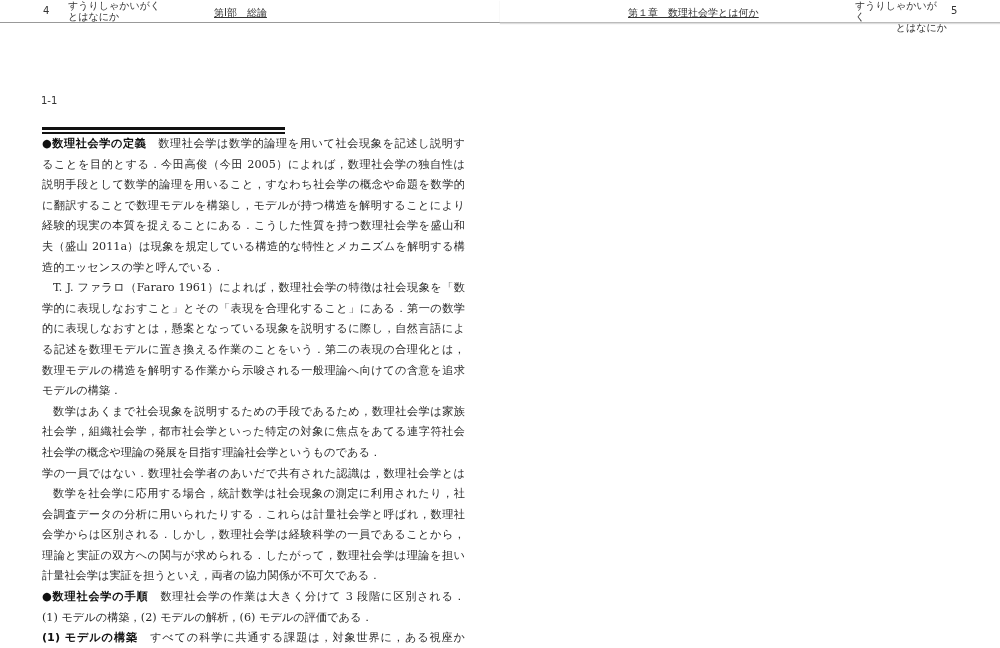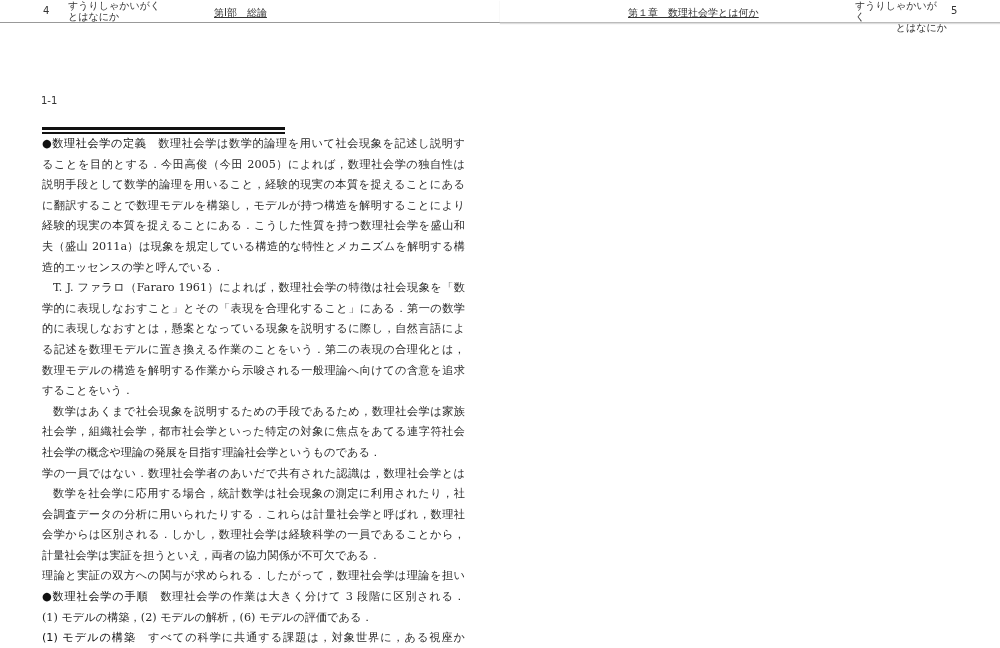--- a/index.html
+++ b/index.html
@@ -15,21 +15,21 @@
   .section-num { position:absolute; left:41px; top:51px; font-family:"DejaVu Sans", sans-serif; font-size:10px; color:#333;margin-top:44px; }
   .title { position:absolute; left:42px; top:72px; font-family:"DejaVu Sans", sans-serif; font-weight:bold; font-size:22px; color:#111; letter-spacing:0.5px; }
   .rule { position:absolute; left:42px; top:127px; width:243px; height:7px; }
   .rule .t { position:absolute; left:0; top:0; width:100%; height:3px; background:#111; }
   .rule .b { position:absolute; left:0; top:5px; width:100%; height:1.5px; background:#111; }
   .body { position:absolute; font-size:11.2px; line-height:20.6px; color:#2a2a2a; }
   .page.left .body { left:42px; top:134px; width:423px; }
   .ln { white-space:nowrap; overflow:hidden; height:20.6px; text-align:justify; text-align-last:justify; }
   .ln.last { text-align-last:left; }
   .ln.ind { padding-left:11px; }
-  .hd { font-family:"DejaVu Sans", sans-serif; font-weight:normal; color:#111; }
+  .hd { font-family:"DejaVu Sans", sans-serif; font-weight:bold; color:#111; }
 </style>
 </head>
 <body>
 
 <div class="page left">
   <div class="header">
     <span class="hnum" style="left:43px;">4</span>
     <span class="hkana" style="left:68px;">
       <span style="display:block">すうりしゃかいがく</span>
       <span style="display:block">とはなにか</span>
@@ -39,40 +39,40 @@
 
   <div class="section-num">1-1</div>
   <div class="rule">
       <div class="t"></div>
       <div class="b"></div>
     </div>
 
   <div class="body" id="left-body">
       <div class="ln"><span class="hd">●数理社会学の定義</span><span>　数理社会学は数学的論理を用いて社会現象を記述し説明す</span></div>
       <div class="ln"><span>ることを目的とする．今田高俊（今田 2005）によれば，数理社会学の独自性は</span></div>
-      <div class="ln"><span>説明手段として数学的論理を用いること，経験的現実の本質を捉えることにある</span></div>
+      <div class="ln"><span>説明手段として数学的論理を用いること，すなわち社会学の概念や命題を数学的</span></div>
       <div class="ln"><span>に翻訳することで数理モデルを構築し，モデルが持つ構造を解明することにより</span></div>
       <div class="ln"><span>経験的現実の本質を捉えることにある．こうした性質を持つ数理社会学を盛山和</span></div>
       <div class="ln"><span>夫（盛山 2011a）は現象を規定している構造的な特性とメカニズムを解明する構</span></div>
       <div class="ln last"><span>造的エッセンスの学と呼んでいる．</span></div>
       <div class="ln ind"><span>T. J. ファラロ（Fararo 1961）によれば，数理社会学の特徴は社会現象を「数</span></div>
       <div class="ln"><span>学的に表現しなおすこと」とその「表現を合理化すること」にある．第一の数学</span></div>
       <div class="ln"><span>的に表現しなおすとは，懸案となっている現象を説明するに際し，自然言語によ</span></div>
       <div class="ln"><span>る記述を数理モデルに置き換える作業のことをいう．第二の表現の合理化とは，</span></div>
       <div class="ln"><span>数理モデルの構造を解明する作業から示唆される一般理論へ向けての含意を追求</span></div>
-      <div class="ln last"><span>することをいう．</span></div>
+      <div class="ln last"><span>モデルの構築．</span></div>
       <div class="ln ind"><span>数学はあくまで社会現象を説明するための手段であるため，数理社会学は家族</span></div>
       <div class="ln"><span>社会学，組織社会学，都市社会学といった特定の対象に焦点をあてる連字符社会</span></div>
       <div class="ln last"><span>社会学の概念や理論の発展を目指す理論社会学というものである．</span></div>
       <div class="ln"><span>学の一員ではない．数理社会学者のあいだで共有された認識は，数理社会学とは</span></div>
       <div class="ln ind"><span>数学を社会学に応用する場合，統計数学は社会現象の測定に利用されたり，社</span></div>
       <div class="ln"><span>会調査データの分析に用いられたりする．これらは計量社会学と呼ばれ，数理社</span></div>
       <div class="ln"><span>会学からは区別される．しかし，数理社会学は経験科学の一員であることから，</span></div>
+      <div class="ln"><span>理論と実証の双方への関与が求められる．したがって，数理社会学は理論を担い</span></div>
       <div class="ln last"><span>計量社会学は実証を担うといえ，両者の協力関係が不可欠である．</span></div>
-      <div class="ln"><span>理論と実証の双方への関与が求められる．したがって，数理社会学は理論を担い</span></div>
       <div class="ln"><span class="hd">●数理社会学の手順</span><span>　数理社会学の作業は大きく分けて 3 段階に区別される．</span></div>
       <div class="ln last"><span>(1) モデルの構築，(2) モデルの解析，(6) モデルの評価である．</span></div>
       <div class="ln"><span class="hd">(1) モデルの構築</span><span>　すべての科学に共通する課題は，対象世界に，ある視座か</span></div>
     </div>
 </div>
 
 <div class="page right">
   <div class="header">
     <span class="hchap" style="left:100px;margin-left:28px;">第１章　数理社会学とは何か</span>
     <span class="hkana" style="left:355px; text-align:right; width:92px;">

